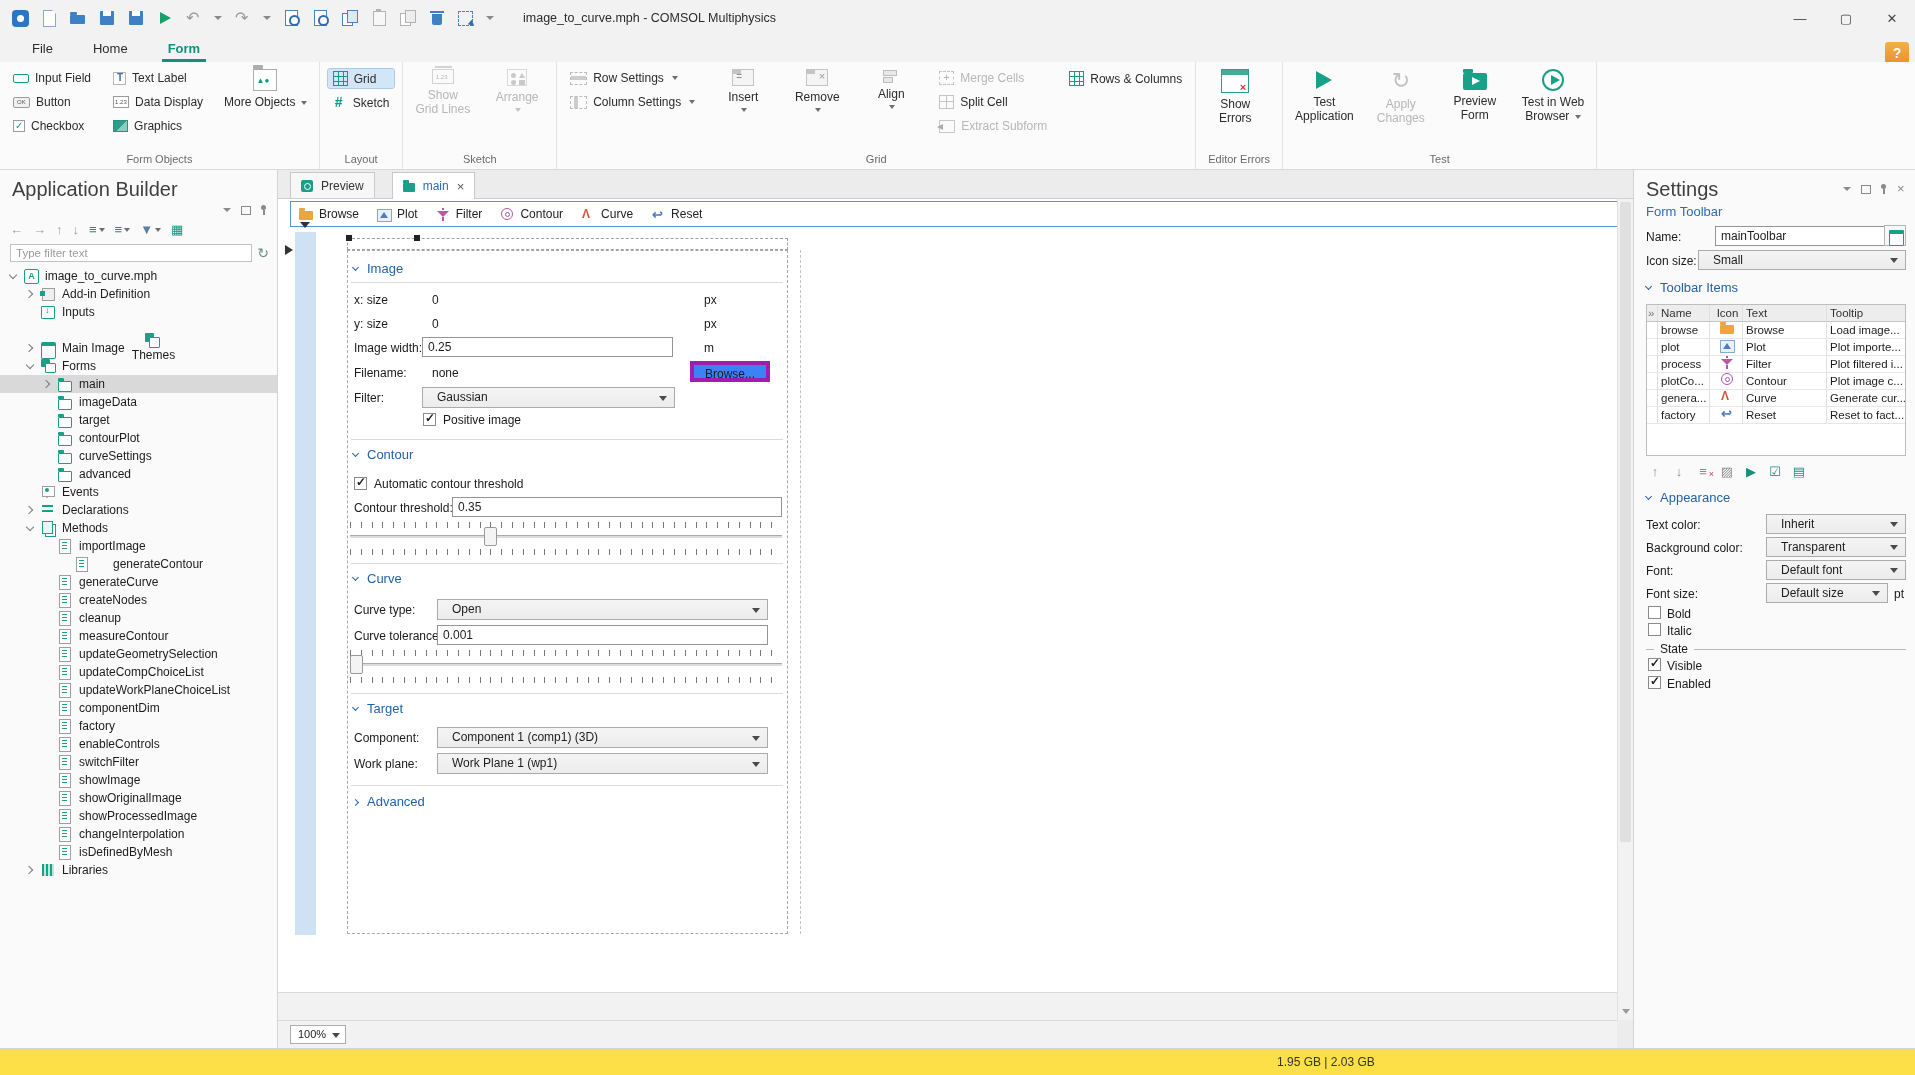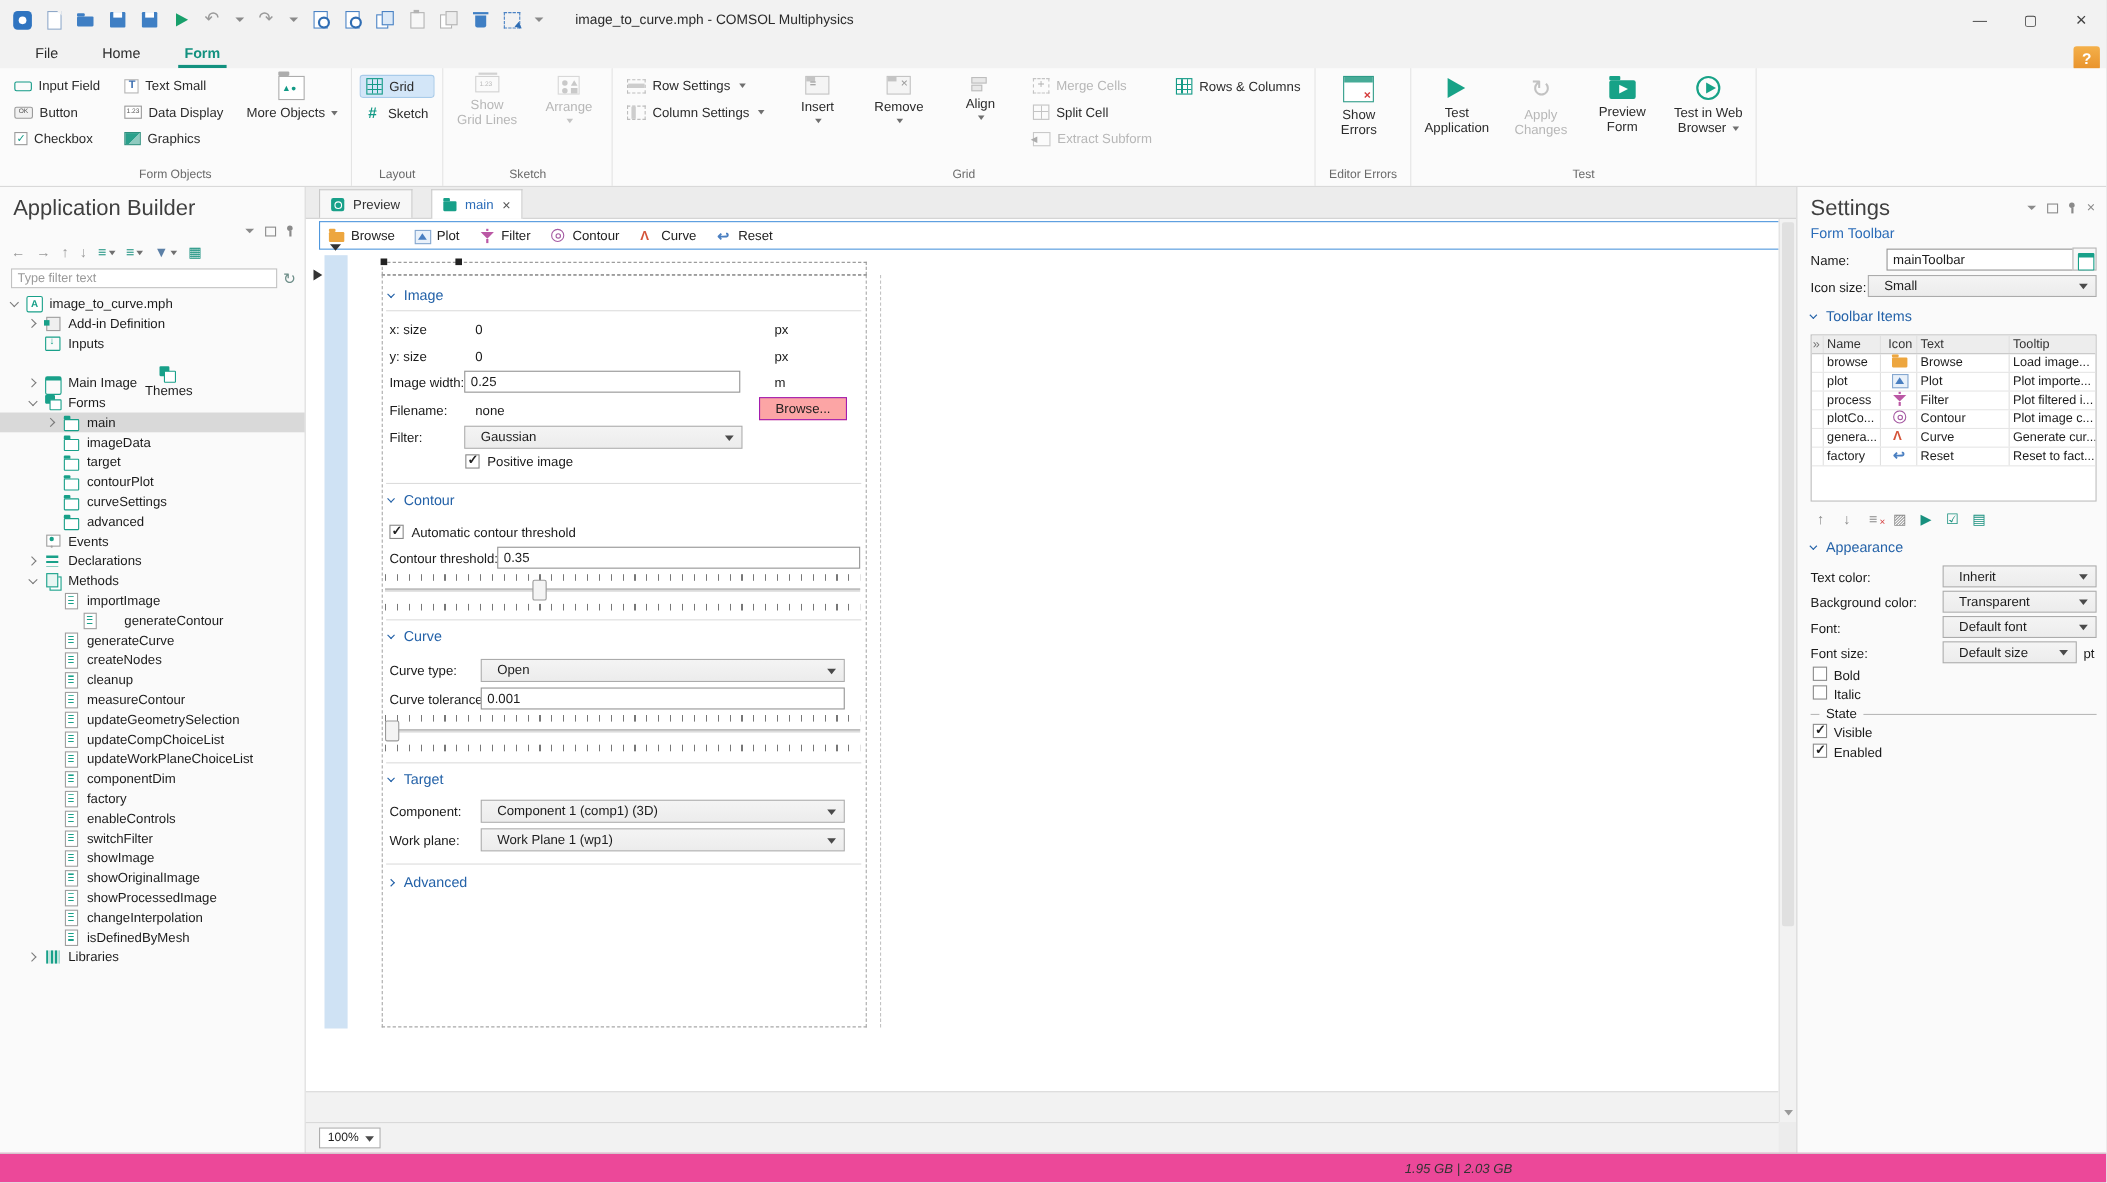--- a/index.html
+++ b/index.html
@@ -200,21 +200,21 @@
   .extraline{position:absolute;left:522px;top:51px;width:0;height:684px;border-left:1px dashed #c3c3c3;}
   .fc{position:absolute;font-size:12px;color:#1a1a1a;white-space:nowrap;}
   .sect{position:absolute;font-size:13px;color:#2462a8;white-space:nowrap;}
   .chd{display:inline-block;width:5px;height:5px;border-right:1.6px solid #2462a8;border-bottom:1.6px solid #2462a8;transform:rotate(45deg);margin-right:9px;position:relative;top:-3px;}
   .chr{display:inline-block;width:5px;height:5px;border-right:1.6px solid #2462a8;border-bottom:1.6px solid #2462a8;transform:rotate(-45deg);margin-right:9px;position:relative;top:-1px;}
   .sepln{position:absolute;height:1px;background:#dcdcdc;left:3px;width:432px;}
   .ti{position:absolute;border:1px solid #949494;background:#fff;font-size:12px;padding:1px 5px;height:20px;line-height:16px;}
   .dd{position:absolute;border:1px solid #ababab;background:linear-gradient(#f4f4f4,#ececec);height:21px;font-size:12px;}
   .dd .ddtext{padding-left:14px;line-height:19px;}
   .dcaret{position:absolute;right:7px;top:50%;margin-top:-2px;border-left:4px solid transparent;border-right:4px solid transparent;border-top:5px solid #4a4a4a;}
-  .btn{position:absolute;border:1px solid #a21caf;background:#fca5a5;font-size:12px;text-align:center;line-height:19px;}
+  .btn{position:absolute;border:4px solid #a21caf;background:#3b82f6;font-size:12px;text-align:center;line-height:19px;}
   .cb{position:absolute;width:13px;height:13px;border:1px solid #8a8a8a;background:#fff;}
   .cb.on::after{content:"✓";position:absolute;left:1px;top:-3px;font-size:12px;color:#222;font-weight:bold;}
   .ticks{position:absolute;height:6px;background:repeating-linear-gradient(90deg,#777 0 1px,transparent 1px 10.8px);}
   .track{position:absolute;height:3px;background:#dcdcdc;border-top:1px solid #ababab;}
   .thumb{position:absolute;width:13px;height:19px;background:#f4f4f4;border:1px solid #9a9a9a;border-radius:2px;}
   .bottomstrip{position:absolute;left:0;right:16px;bottom:0;height:28px;background:#f2f2f2;border-top:1px solid #d9d9d9;}
   .zoomctl{position:absolute;left:12px;top:4px;width:56px;height:19px;background:#fff;border:1px solid #adadad;font-size:11px;line-height:17px;padding-left:7px;}
   .zoomctl .dcaret{right:5px;}
   .vscroll{position:absolute;top:29px;right:0;width:16px;bottom:28px;background:#f2f2f2;border-left:1px solid #e0e0e0;}
   .vthumb{position:absolute;left:2px;right:2px;top:3px;height:78%;background:#e0e0e0;border-radius:2px;}
@@ -240,21 +240,21 @@
   .c3{width:84px;flex:none;}
   .c4{flex:1;border-right:none;}
   .eicons{position:absolute;left:12px;top:294px;display:flex;gap:6px;align-items:center;}
   .eicon{width:18px;height:16px;font-size:13px;line-height:16px;text-align:center;position:relative;}
   .e-del::after{content:"×";position:absolute;color:#d43c3c;font-size:9px;right:-2px;bottom:-2px;}
   .sgroupline{position:absolute;left:12px;width:260px;display:flex;align-items:center;gap:6px;font-size:12px;color:#1a1a1a;}
   .sgroupline::before{content:"";width:8px;height:1px;background:#b9b9b9;}
   .sgroupline::after{content:"";flex:1;height:1px;background:#b9b9b9;}
 
   
-  .statusbar{position:absolute;left:0;top:1048px;width:100%;height:27px;background:#ec4899;border-top:1px solid #d4d4d4;font-style:italic;}
+  .statusbar{position:absolute;left:0;top:1048px;width:100%;height:27px;background:#fde047;border-top:1px solid #d4d4d4;}
   .memory{position:absolute;left:1277px;top:0;line-height:26px;font-size:12px;color:#333;}
 </style>
 </head>
 <body>
 
 <div class="app" data-name="comsol-window">
 
   <div class="titlebar" data-name="title-bar">
     <div class="qat" data-name="quick-access-toolbar">
 
@@ -305,21 +305,21 @@
               <span>Button</span>
             </div>
           <div class="rsmall" data-name="checkbox-button">
               <span class="ri ri-checkbox" data-name="checkbox-icon"></span>
               <span>Checkbox</span>
             </div>
         </div>
         <div class="rcol">
           <div class="rsmall" data-name="text-label-button">
               <span class="ri ri-textlabel" data-name="text-label-icon"></span>
-              <span>Text Small</span>
+              <span>Text Label</span>
             </div>
           <div class="rsmall" data-name="data-display-button">
               <span class="ri ri-datadisplay" data-name="data-display-icon"></span>
               <span>Data Display</span>
             </div>
           <div class="rsmall" data-name="graphics-button">
               <span class="ri ri-graphics" data-name="graphics-icon"></span>
               <span>Graphics</span>
             </div>
         </div>

